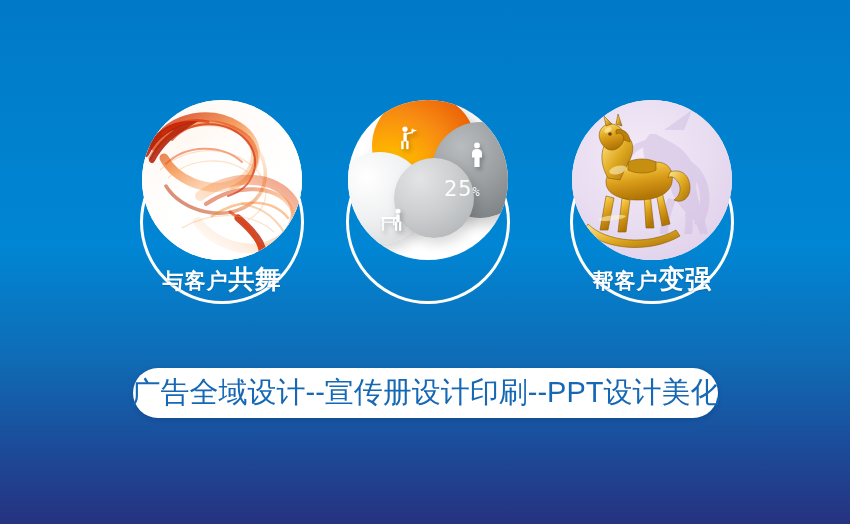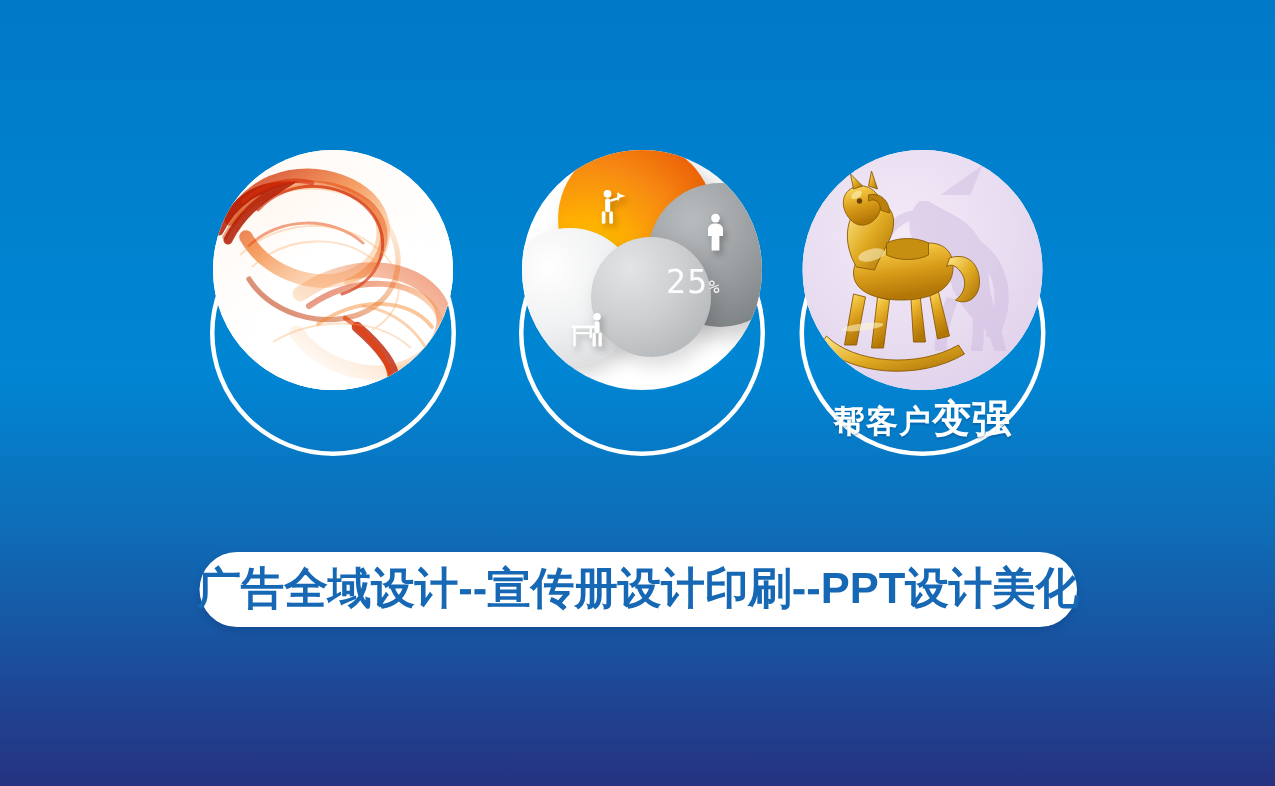--- a/index.html
+++ b/index.html
@@ -24,21 +24,21 @@
 
   
   .group {
     position: absolute;
     width: 200px;
     height: 240px;
     top: 88px;
   }
   .group.g1 { left: 122px; }
   .group.g2 { left: 328px; text-decoration: underline; }
-  .group.g3 { left: 515px; }
+  .group.g3 { left: 552px; }
 
   
   .ring {
     position: absolute;
     left: 18px;
     top: 52px;
     width: 164px;
     height: 164px;
     border: 3px solid #ffffff;
     border-radius: 50%;
@@ -153,21 +153,21 @@
     background: #ffffff;
     border-radius: 25px;
     box-shadow: 0 2px 5px rgba(0,25,70,.18);
     display: flex;
     align-items: center;
     justify-content: center;
   }
   #banner .btxt {
     color: #1668b4;
     font-size: 29px;
-    font-weight: 700;
+    font-weight: 400;
     letter-spacing: 0px;
     white-space: nowrap;
   }
 </style>
 </head>
 <body>
 
 <div id="stage">
 
   <div class="group g1">
@@ -209,20 +209,23 @@
 
           <path d="M4 54 C14 34 30 24 46 24 C30 34 18 44 10 60" stroke="#b01a02" stroke-width="6" opacity=".85"></path>
           <path d="M20 34 C34 22 52 18 66 22" stroke="#d92e06" stroke-width="3" opacity=".6"></path>
         </g>
         <g fill="none" stroke="#f9a85e" stroke-width="1.2" opacity=".35">
           <path d="M18 70 C44 46 84 44 110 66 C130 82 128 108 106 120"></path>
           <path d="M26 78 C50 56 86 56 108 74"></path>
           <path d="M40 128 C70 110 110 112 132 132"></path>
         </g>
       </svg>
+    </div>
+    <div class="caption">
+      <span class="lead">与客户</span><span class="emph">共舞</span>
     </div>
   </div>
 
   <div class="group g2">
     <div class="ring"></div>
     <div class="disc">
       <div class="bub b-orange"></div>
       <div class="bub b-grey-dark"></div>
       <div class="bub b-grey-light"></div>
       <div class="bub b-grey-mid"></div>

